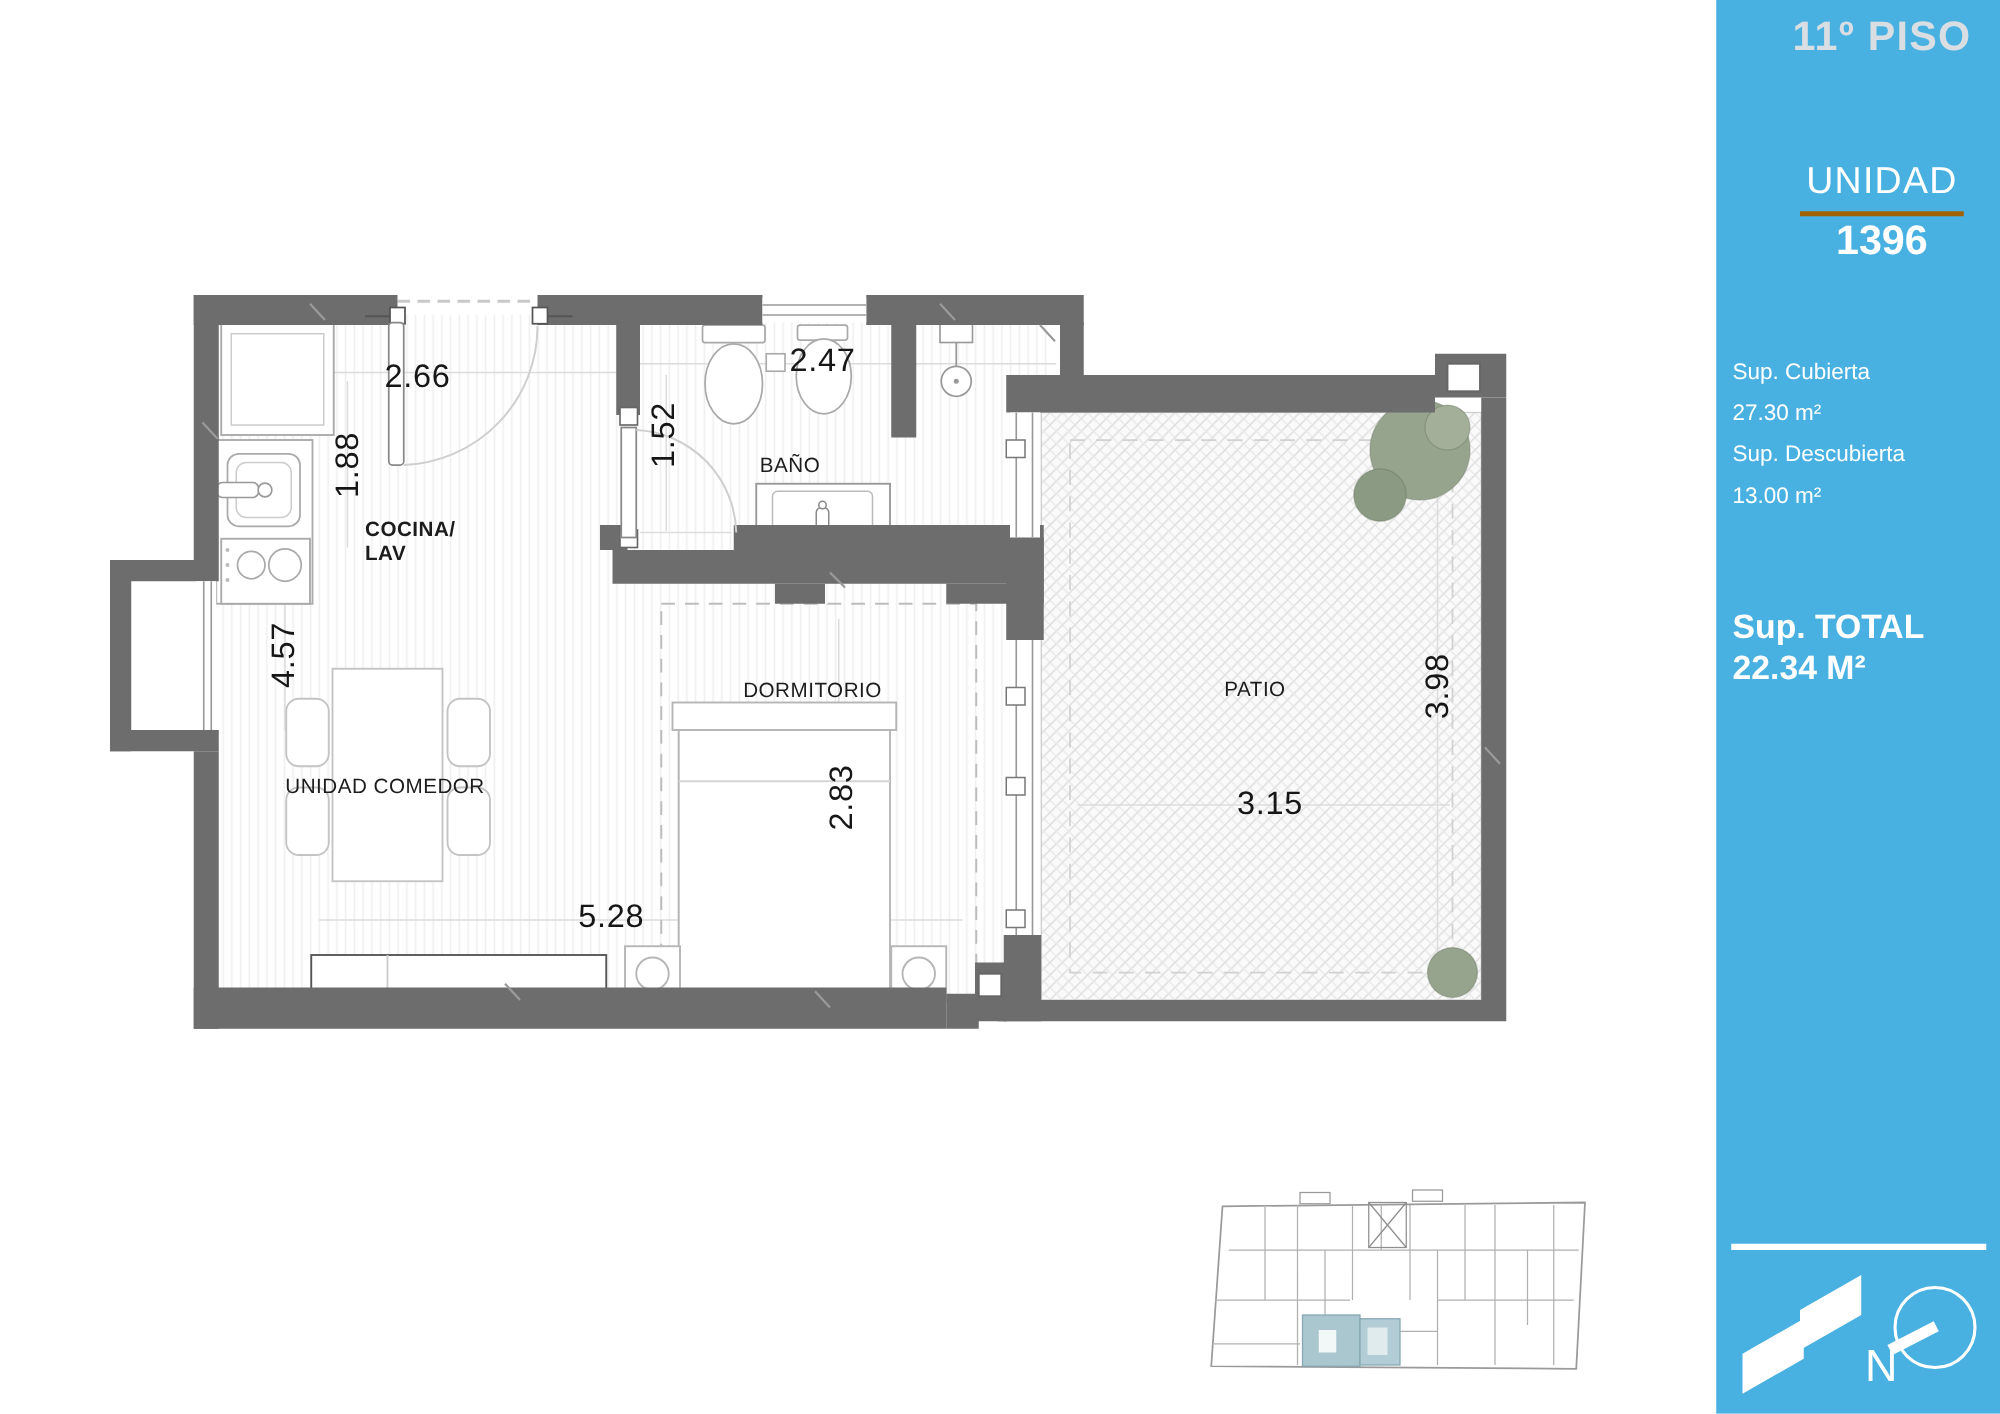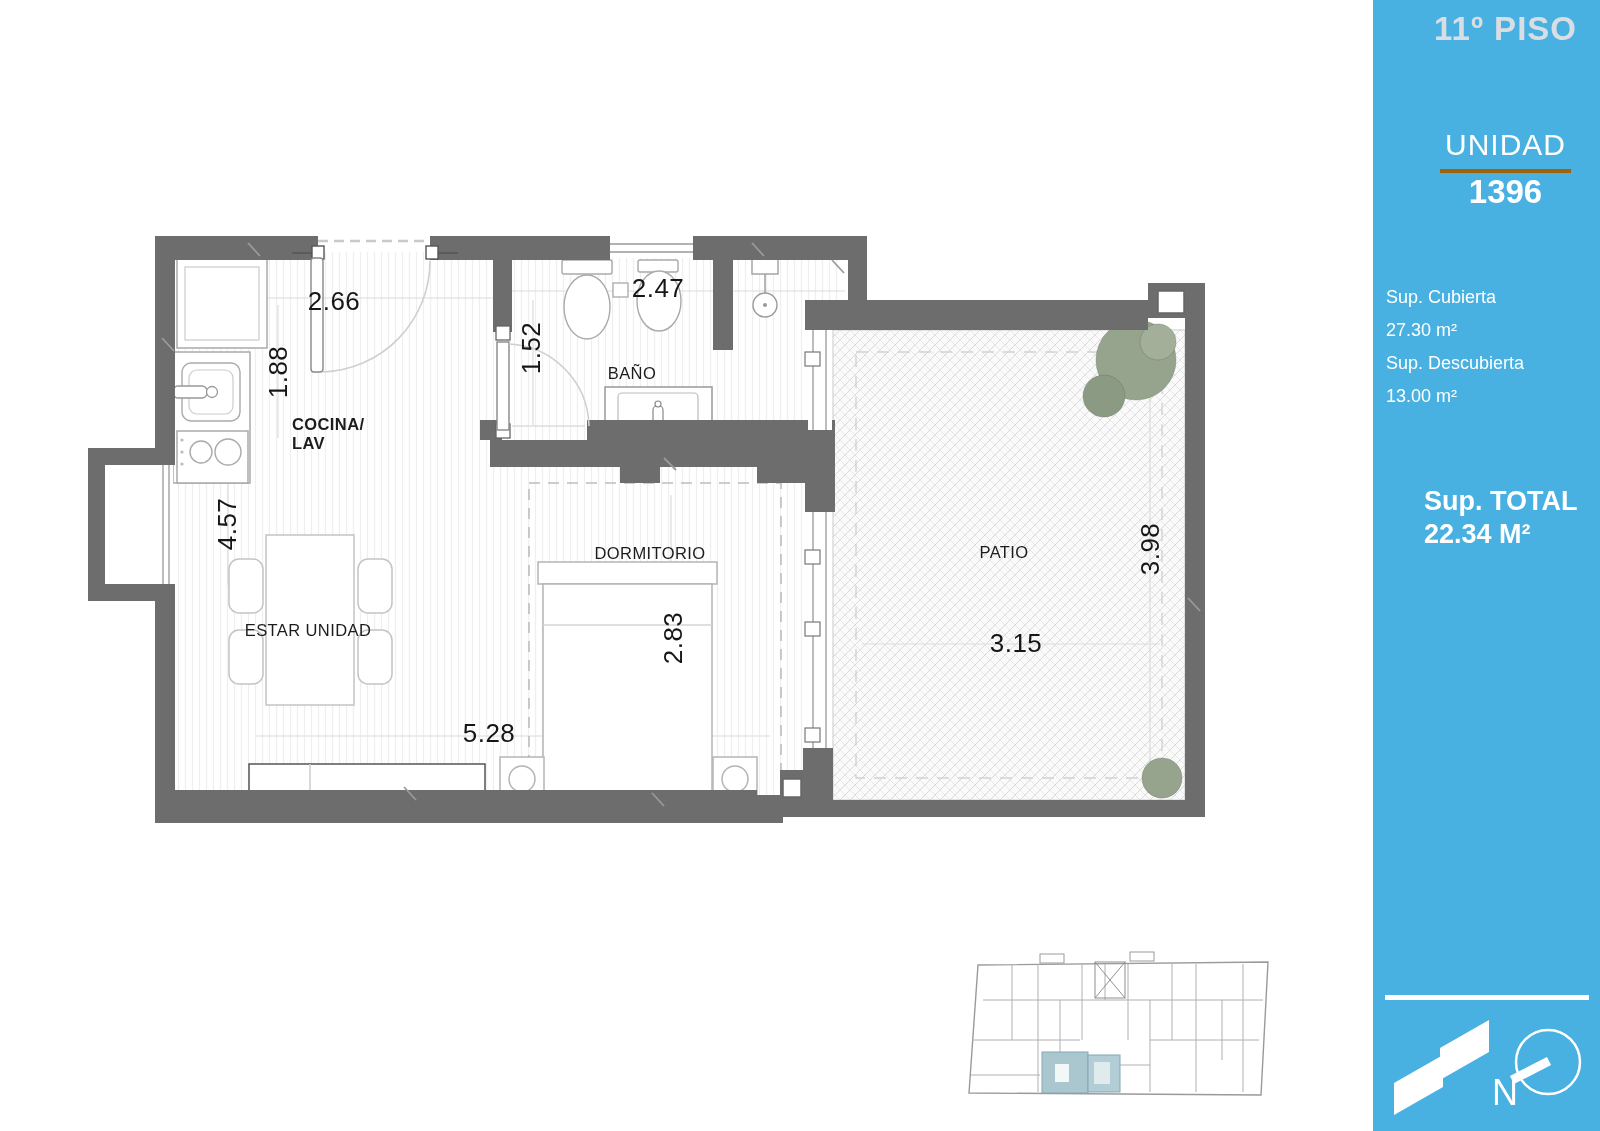--- a/index.html
+++ b/index.html
@@ -21,21 +21,21 @@
            background:#48b1e2;color:#fff;}
   .floor-title{position:absolute;top:10px;left:0;width:100%;text-align:center;
                font-size:33px;font-weight:bold;color:#d9dee3;letter-spacing:1px;}
   .unidad-wrap{position:absolute;top:128px;left:0;width:100%;text-align:center;}
   .unidad{display:inline-block;font-size:30px;letter-spacing:1px;
           border-bottom:4px solid #a16207;padding:0 5px 7px 5px;}
   .unitnum{position:absolute;top:173px;left:0;width:100%;text-align:center;
            font-size:33px;font-weight:bold;}
   .areas{position:absolute;top:281px;left:13px;font-size:18px;line-height:33px;}
   .total{position:absolute;top:485px;left:13px;font-size:27px;line-height:33px;
-         font-weight:bold;margin-left:38px;}
+         font-weight:bold;}
   .divider{position:absolute;top:995px;left:12px;width:204px;height:5px;background:#fff;}
   .north-letter{position:absolute;left:1492px;top:1072px;font-size:36px;color:#fff;}
 </style>
 </head>
 <body>
 
 <div class="stage">
 
   <svg width="1373" height="1131" viewBox="0 0 1373 1131">
     <defs>
@@ -245,21 +245,21 @@
   <div class="dim v" style="left:227px;  top:524px;">4.57</div>
   <div class="dim v" style="left:673px;  top:638px;">2.83</div>
   <div class="dim" style="left:489px;  top:733px;">5.28</div>
   <div class="dim" style="left:1016px; top:643px;">3.15</div>
   <div class="dim v" style="left:1150px; top:549px;">3.98</div>
 
   <div class="room tl" style="left:292px; top:418px;">COCINA/
 LAV</div>
   <div class="room" style="left:632px; top:357px;">BAÑO</div>
   <div class="room" style="left:650px; top:537px;">DORMITORIO</div>
-  <div class="room" style="left:308px; top:614px;">ESTAR UNIDAD</div>
+  <div class="room" style="left:308px; top:614px;">UNIDAD COMEDOR</div>
   <div class="room" style="left:1004px;top:536px;">PATIO</div>
 
   <aside class="sidebar">
     <div class="floor-title">11º PISO</div>
 
     <div class="unidad-wrap">
       <span class="unidad">UNIDAD</span>
     </div>
     <div class="unitnum">1396</div>
 

